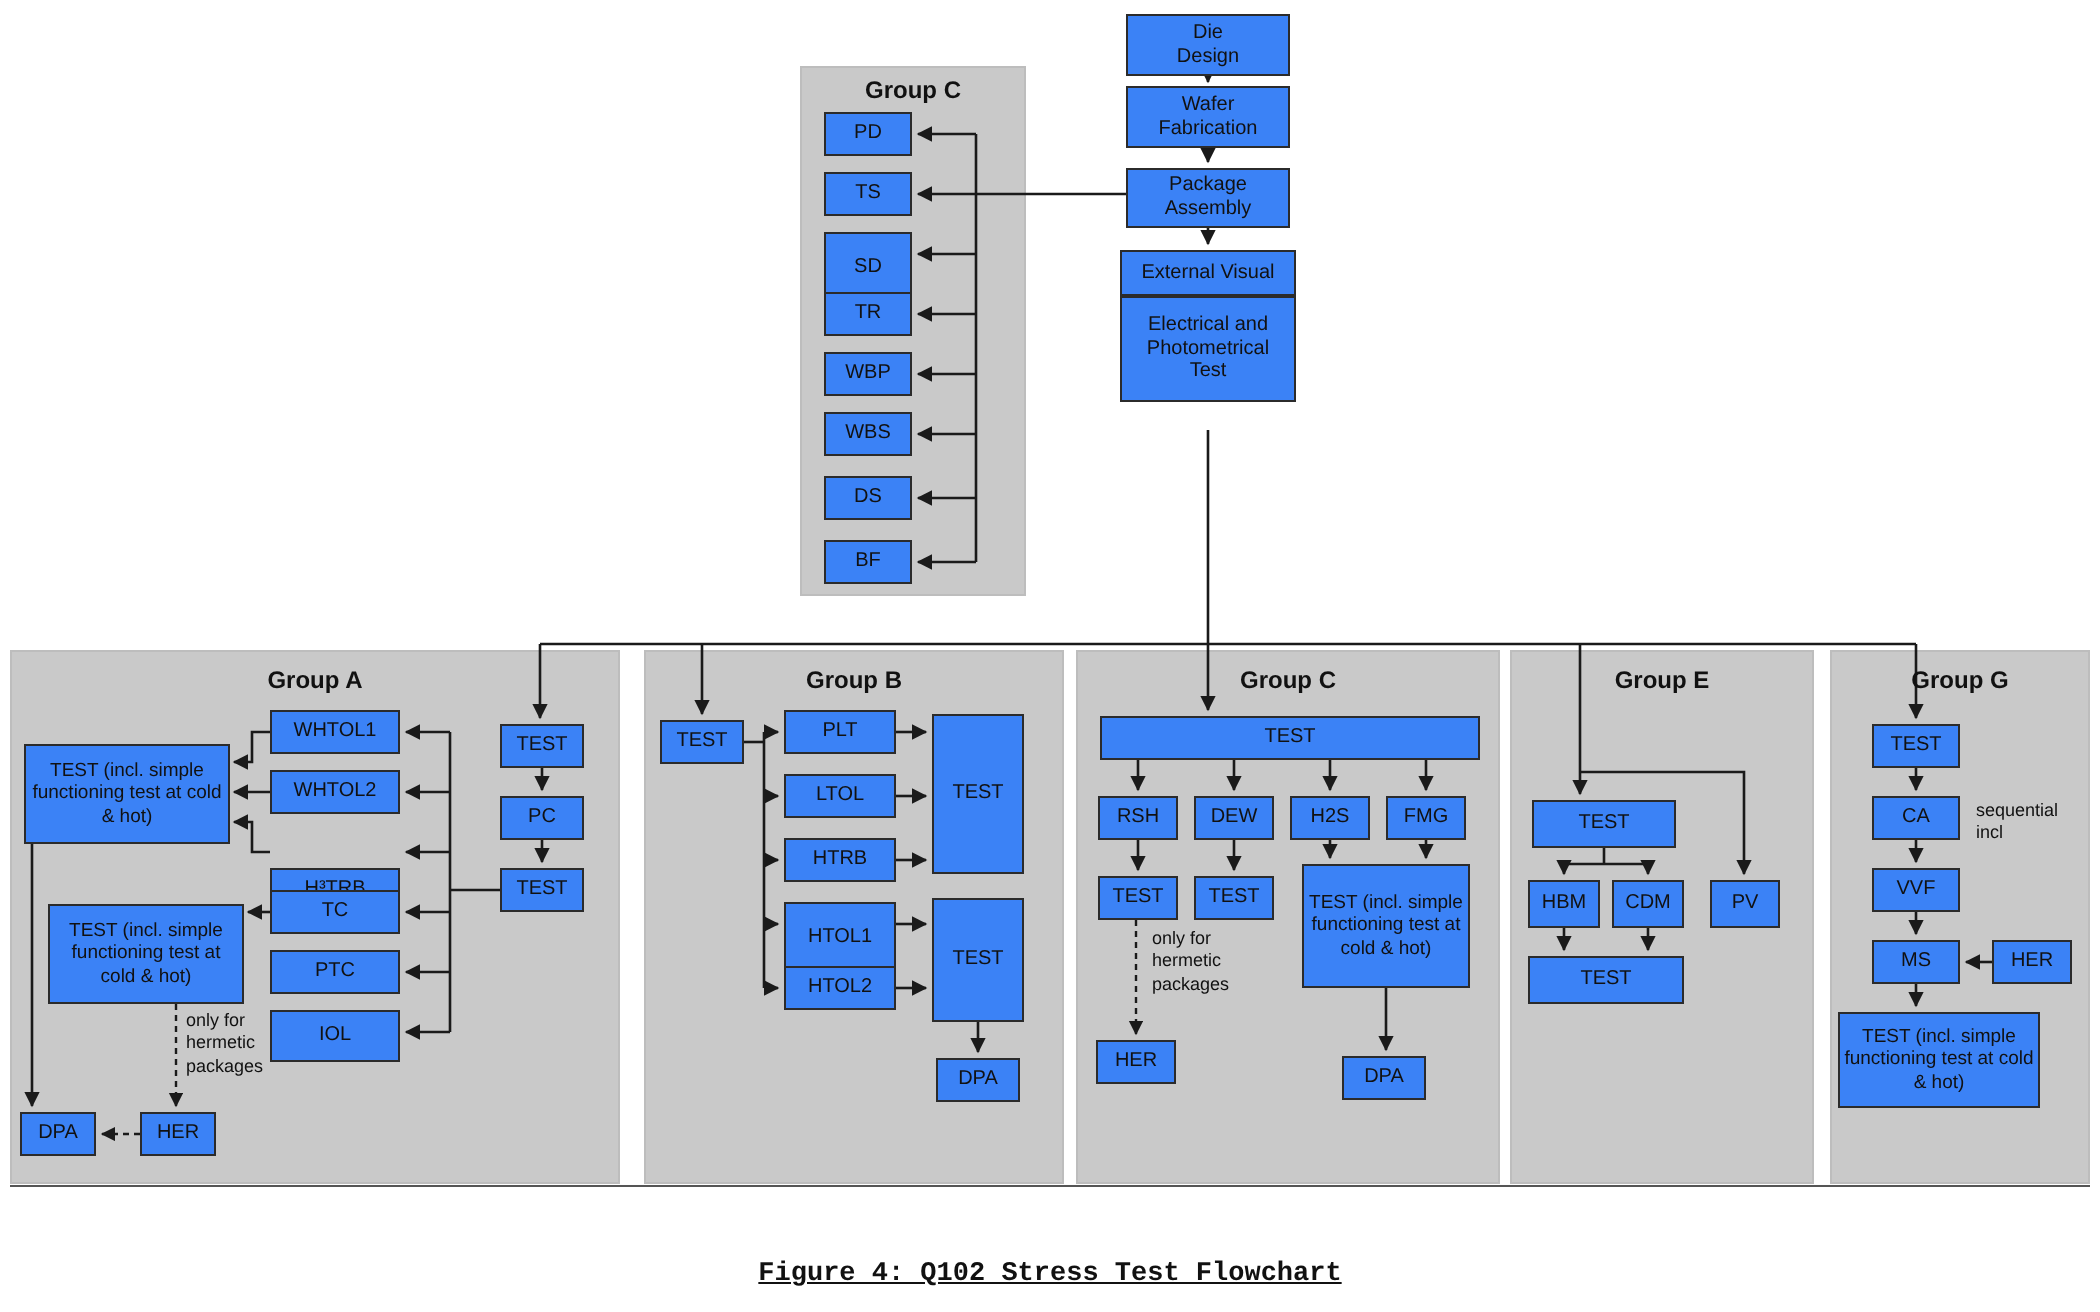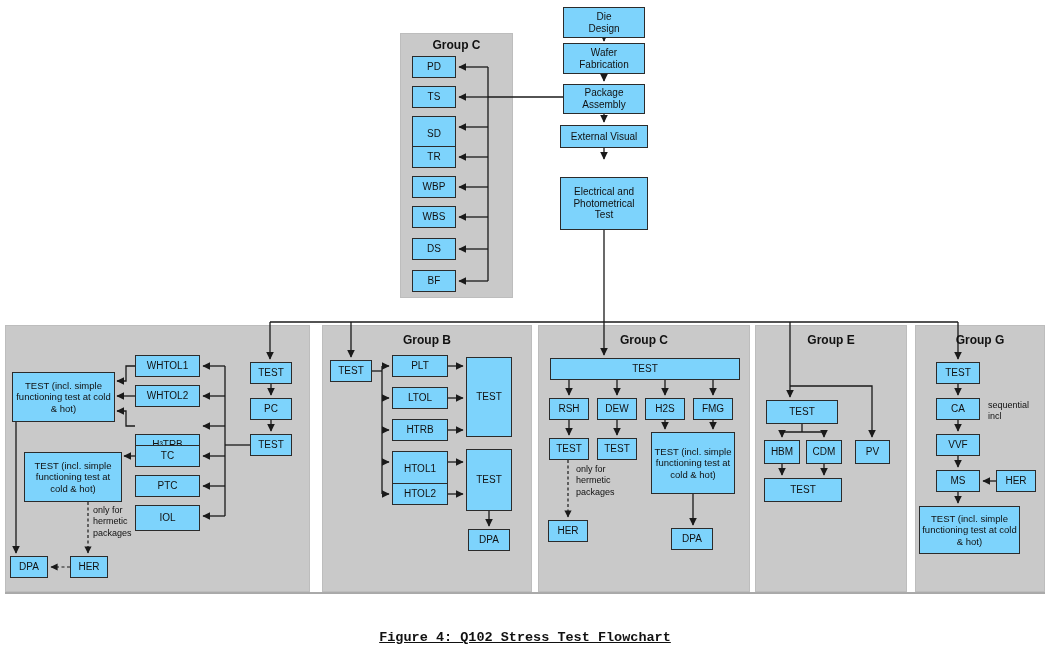--- a/index.html
+++ b/index.html
@@ -1,20 +1,20 @@
 <!DOCTYPE html>
 <html><head>
 <meta charset="utf-8">
 <style>
   html,body { margin:0; padding:0; background:#ffffff; }
   body { font-family:"Liberation Sans", sans-serif; color:#111; }
   .canvas { position:relative; width:1050px; height:656px; background:#ffffff; overflow:hidden; }
   .panel { position:absolute; background:#c9c9c9; border:1px solid #bdbdbd; box-sizing:border-box; }
   .panel-title { position:absolute; font-weight:bold; font-size:12px; text-align:center; color:#111; }
-  .box { position:absolute; background:#7dd3fc; border:1px solid #2b2b2b; box-sizing:border-box;
+  .box { position:absolute; background:#3b82f6; border:1px solid #2b2b2b; box-sizing:border-box;
          display:flex; align-items:center; justify-content:center; text-align:center;
          font-size:10px; line-height:1.18; padding:1px 2px; color:#111; }
   .fs9 { font-size:9.5px; }
   .pre { white-space:pre-line; }
   .note { position:absolute; font-size:9px; line-height:1.25; color:#111; }
   .connectors { position:absolute; left:0; top:0; }
   .caption { position:absolute; left:0; top:630px; width:100%; text-align:center;
              font-weight:bold; font-size:13.5px; text-decoration:underline;font-family:Liberation Mono, monospace; }
 </style>
 </head>
@@ -117,31 +117,32 @@
       <line x1="5" y1="593" x2="1045" y2="593" stroke="#555" stroke-width="1"></line>
     </g>
     <g stroke="#1a1a1a" stroke-width="1.2" fill="none" stroke-dasharray="3,2.5">
       <line x1="88" y1="502" x2="88" y2="553" marker-end="url(#ah)"></line>
       <line x1="70" y1="567" x2="51" y2="567" marker-end="url(#ah)"></line>
       <line x1="568" y1="460" x2="568" y2="517" marker-end="url(#ah)"></line>
     </g>
   </svg>
 
   <div class="panel-title" style="left:400px;top:38px;width:113px">Group C</div>
+  <div class="panel-title" style="left:5px;top:333px;width:305px">Group A</div>
   <div class="panel-title" style="left:322px;top:333px;width:210px">Group B</div>
   <div class="panel-title" style="left:538px;top:333px;width:212px">Group C</div>
   <div class="panel-title" style="left:755px;top:333px;width:152px">Group E</div>
   <div class="panel-title" style="left:915px;top:333px;width:130px">Group G</div>
 
   <div class="box pre" style="left:563px;top:7px;width:82px;height:31px">Die
 Design</div>
   <div class="box" style="left:563px;top:43px;width:82px;height:31px">Wafer Fabrication</div>
   <div class="box" style="left:563px;top:84px;width:82px;height:30px">Package Assembly</div>
   <div class="box" style="left:560px;top:125px;width:88px;height:23px">External Visual</div>
-  <div class="box" style="left:560px;top:177px;width:88px;height:53px">Electrical and Photometrical Test</div>
+  <div class="box" style="left:560px;top:148px;width:88px;height:53px">Electrical and Photometrical Test</div>
 
   <div class="box" style="left:412px;top:56px;width:44px;height:22px">PD</div>
   <div class="box" style="left:412px;top:86px;width:44px;height:22px">TS</div>
   <div class="box" style="left:412px;top:116px;width:44px;height:36px">SD</div>
   <div class="box" style="left:412px;top:146px;width:44px;height:22px">TR</div>
   <div class="box" style="left:412px;top:176px;width:44px;height:22px">WBP</div>
   <div class="box" style="left:412px;top:206px;width:44px;height:22px">WBS</div>
   <div class="box" style="left:412px;top:238px;width:44px;height:22px">DS</div>
   <div class="box" style="left:412px;top:270px;width:44px;height:22px">BF</div>
 

